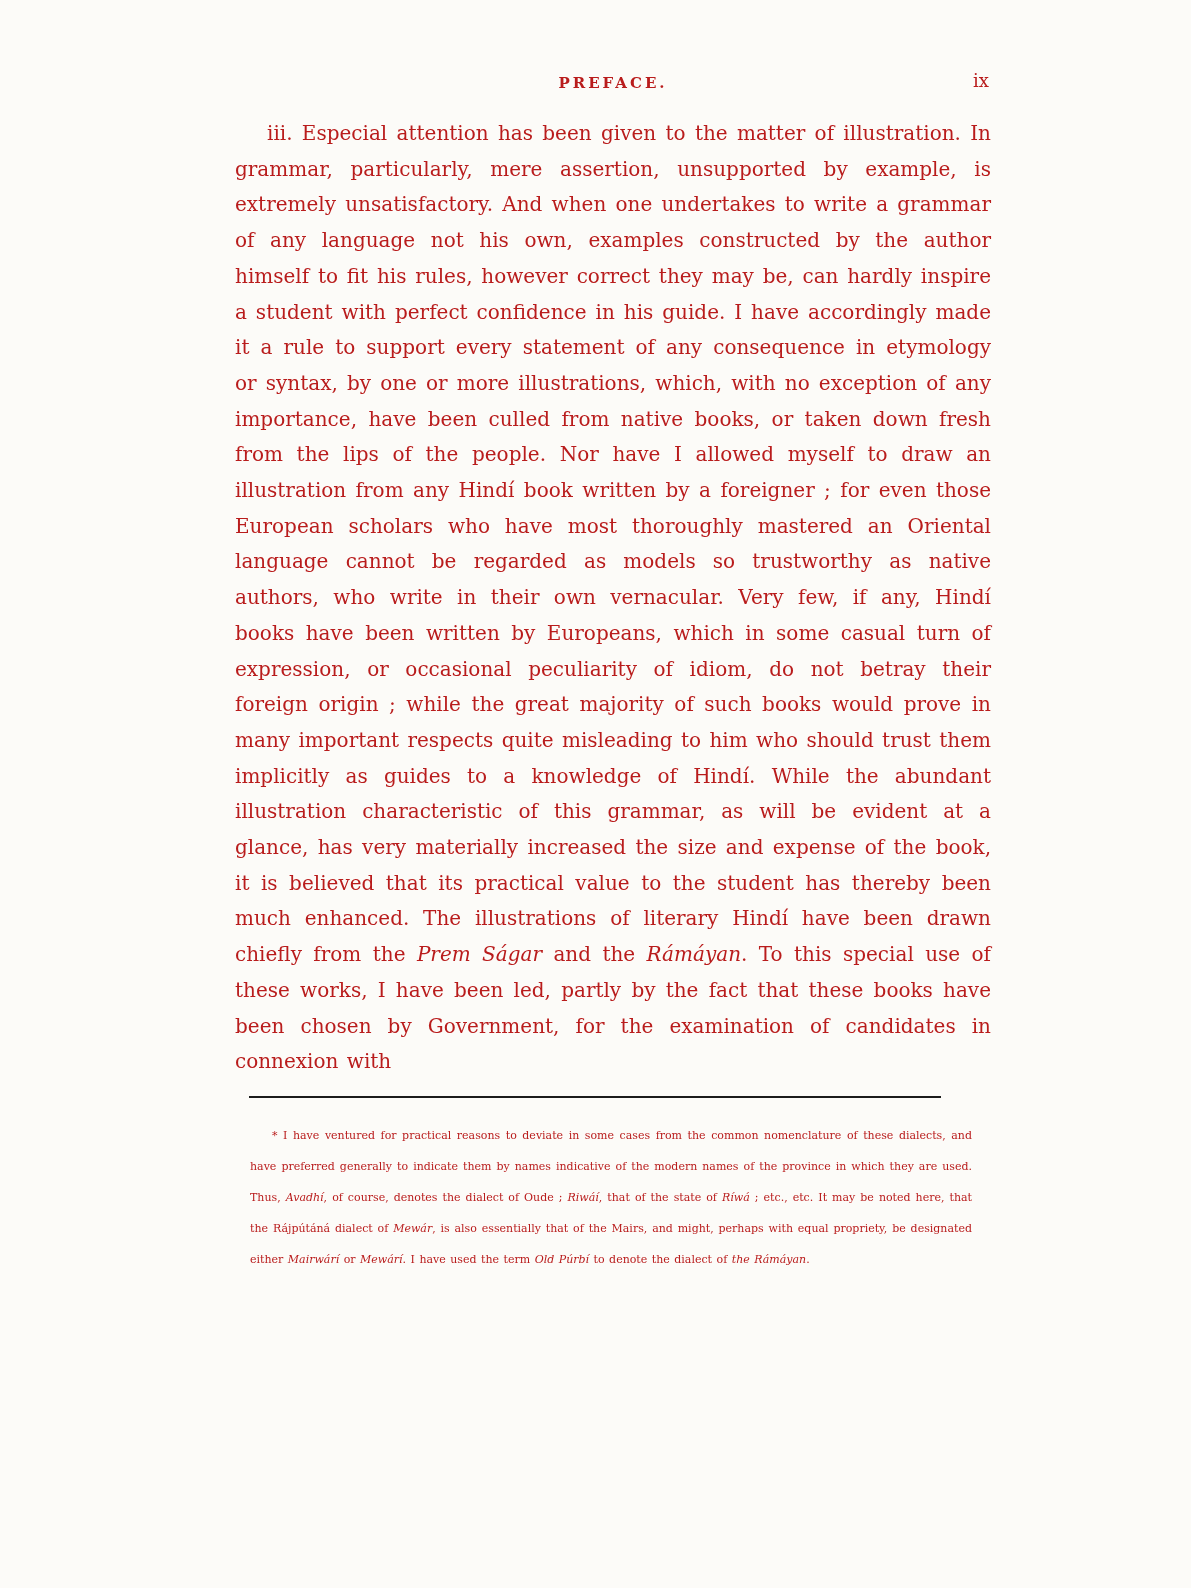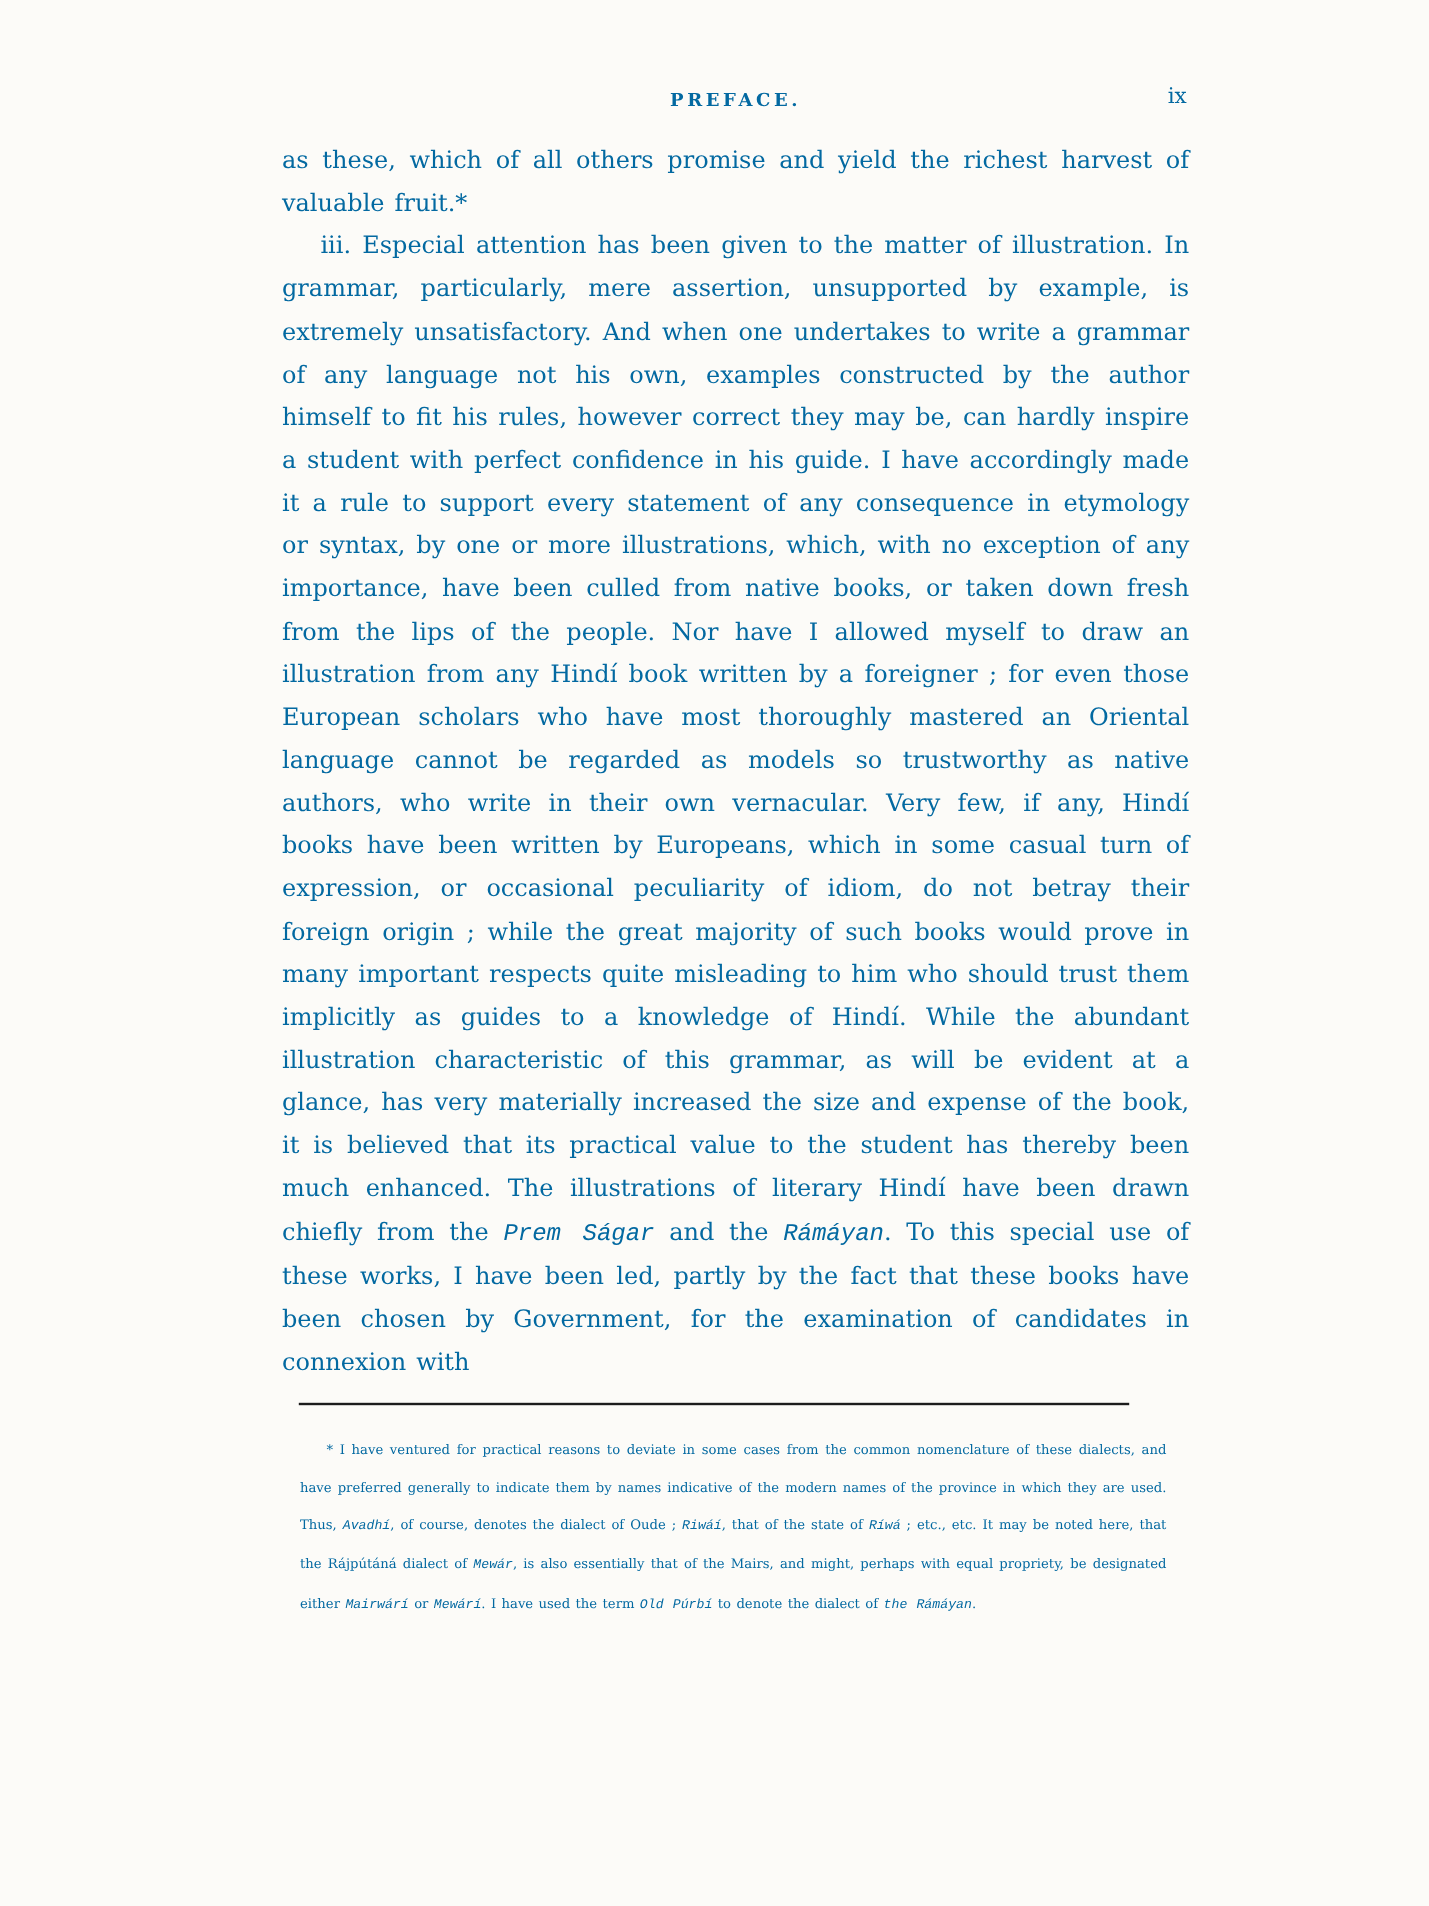--- a/index.html
+++ b/index.html
@@ -6,21 +6,21 @@
     margin: 0;
     padding: 0;
     background: #e9e7e1;
   }
   .page {
     position: relative;
     width: 1191px;
     height: 1588px;
     margin: 0 auto;
     background: #fcfbf8;
-    color: #0369a1;
+    color: #b91c1c;
     font-family: "DejaVu Serif", "Liberation Serif", serif;
     overflow: hidden;
   }
   .text-block {
     position: absolute;
     left: 235px;
     top: 68px;
     width: 756px;
   }
   .header {
@@ -62,35 +62,34 @@
   }
   .footnote .fn-para {
     margin: 15px;
     padding: 0 4px 0 0;
     font-size: 11px;
     line-height: 31px;
     text-align: justify;
     text-indent: 22px;
     word-spacing: 1px;
   }
-  i { font-style: italic; font-family: Liberation Mono, monospace; }
+  i { font-style: italic; }
 </style>
 </head>
 <body>
 
 <div class="page">
   <div class="text-block">
 
     <div class="header">
       <span class="running-title">PREFACE.</span>
       <span class="page-number">ix</span>
     </div>
 
     <div class="body-text">
-      <p class="para no-indent"><span>as these, which of all others promise and yield the richest harvest of valuable fruit.*</span></p>
       <p class="para indent"><span>iii. Especial attention has been given to the matter of illustration. In grammar, particularly, mere assertion, unsupported by example, is extremely unsatisfactory. And when one undertakes to write a grammar of any language not his own, examples constructed by the author himself to fit his rules, however correct they may be, can hardly inspire a student with perfect confidence in his guide. I have accordingly made it a rule to support every statement of any consequence in etymology or syntax, by one or more illustrations, which, with no exception of any importance, have been culled from native books, or taken down fresh from the lips of the people. Nor have I allowed myself to draw an illustration from any Hindí book written by a foreigner ; for even those European scholars who have most thoroughly mastered an Oriental language cannot be regarded as models so trustworthy as native authors, who write in their own vernacular. Very few, if any, Hindí books have been written by Europeans, which in some casual turn of expression, or occasional peculiarity of idiom, do not betray their foreign origin ; while the great majority of such books would prove in many important respects quite misleading to him who should trust them implicitly as guides to a knowledge of Hindí. While the abundant illustration characteristic of this grammar, as will be evident at a glance, has very materially increased the size and expense of the book, it is believed that its practical value to the student has thereby been much enhanced. The illustrations of literary Hindí have been drawn chiefly from the </span><i>Prem Ságar</i><span> and the </span><i>Rámáyan</i><span>. To this special use of these works, I have been led, partly by the fact that these books have been chosen by Government, for the examination of candidates in connexion with</span></p>
     </div>
 
     <hr class="footnote-rule">
 
     <div class="footnote">
       <p class="fn-para"><span>* I have ventured for practical reasons to deviate in some cases from the common nomenclature of these dialects, and have preferred generally to indicate them by names indicative of the modern names of the province in which they are used. Thus, </span><i>Avadhí</i><span>, of course, denotes the dialect of Oude ; </span><i>Riwáí</i><span>, that of the state of </span><i>Ríwá</i><span> ; etc., etc. It may be noted here, that the Rájpútáná dialect of </span><i>Mewár</i><span>, is also essentially that of the Mairs, and might, perhaps with equal propriety, be designated either </span><i>Mairwárí</i><span> or </span><i>Mewárí</i><span>. I have used the term </span><i>Old Púrbí</i><span> to denote the dialect of </span><i>the Rámáyan</i><span>.</span></p>
     </div>
 
   </div>

